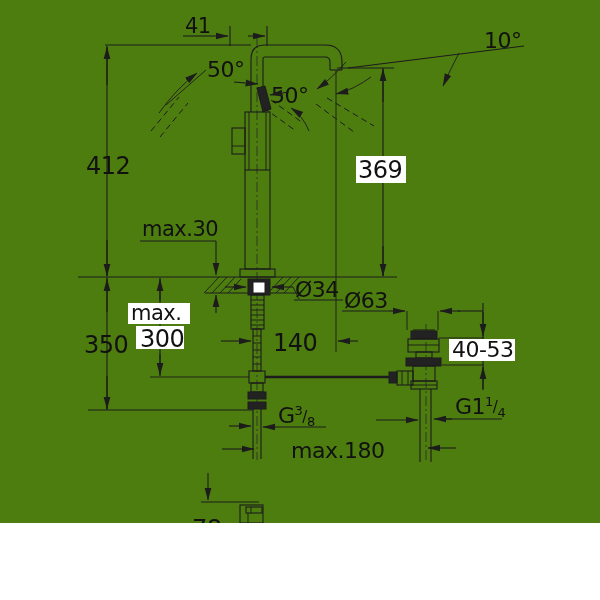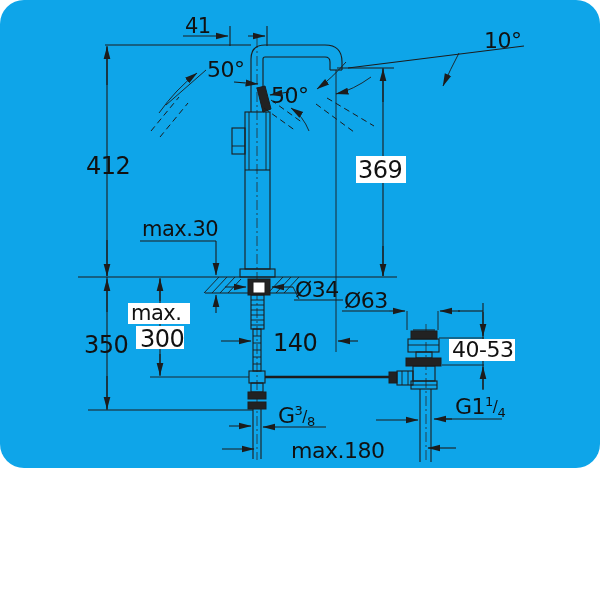--- a/index.html
+++ b/index.html
@@ -1,16 +1,16 @@
 <!DOCTYPE html>
 <html><head>
 <meta charset="utf-8">
 <style>
   html,body{margin:0;padding:0;background:#fff;}
-  #stage{position:relative;width:600px;height:468px;background:#0ea5e9;overflow:hidden;border-radius:24px;}
+  #stage{position:relative;width:600px;height:523px;background:#4d7c0f;overflow:hidden;}
   svg{position:absolute;left:0;top:0;}
   .ln{stroke:#1c1c1c;stroke-width:1.1;fill:none;}
   .thin{stroke:#1c1c1c;stroke-width:0.9;fill:none;}
   .thick{stroke:#1c1c1c;stroke-width:2.6;fill:none;}
   .dash{stroke:#1c1c1c;stroke-width:1;fill:none;stroke-dasharray:6 4;}
   .cl{stroke:#2a2a2a;stroke-width:0.8;fill:none;stroke-dasharray:10 3 2 3;}
   .fillk{fill:#222;stroke:#1c1c1c;stroke-width:1;}
   .wh{fill:#fff;}
   text{fill:#111;font-family:"DejaVu Sans","Liberation Sans",sans-serif;letter-spacing:-0.5px;}
   .t24{font-size:24px;}

